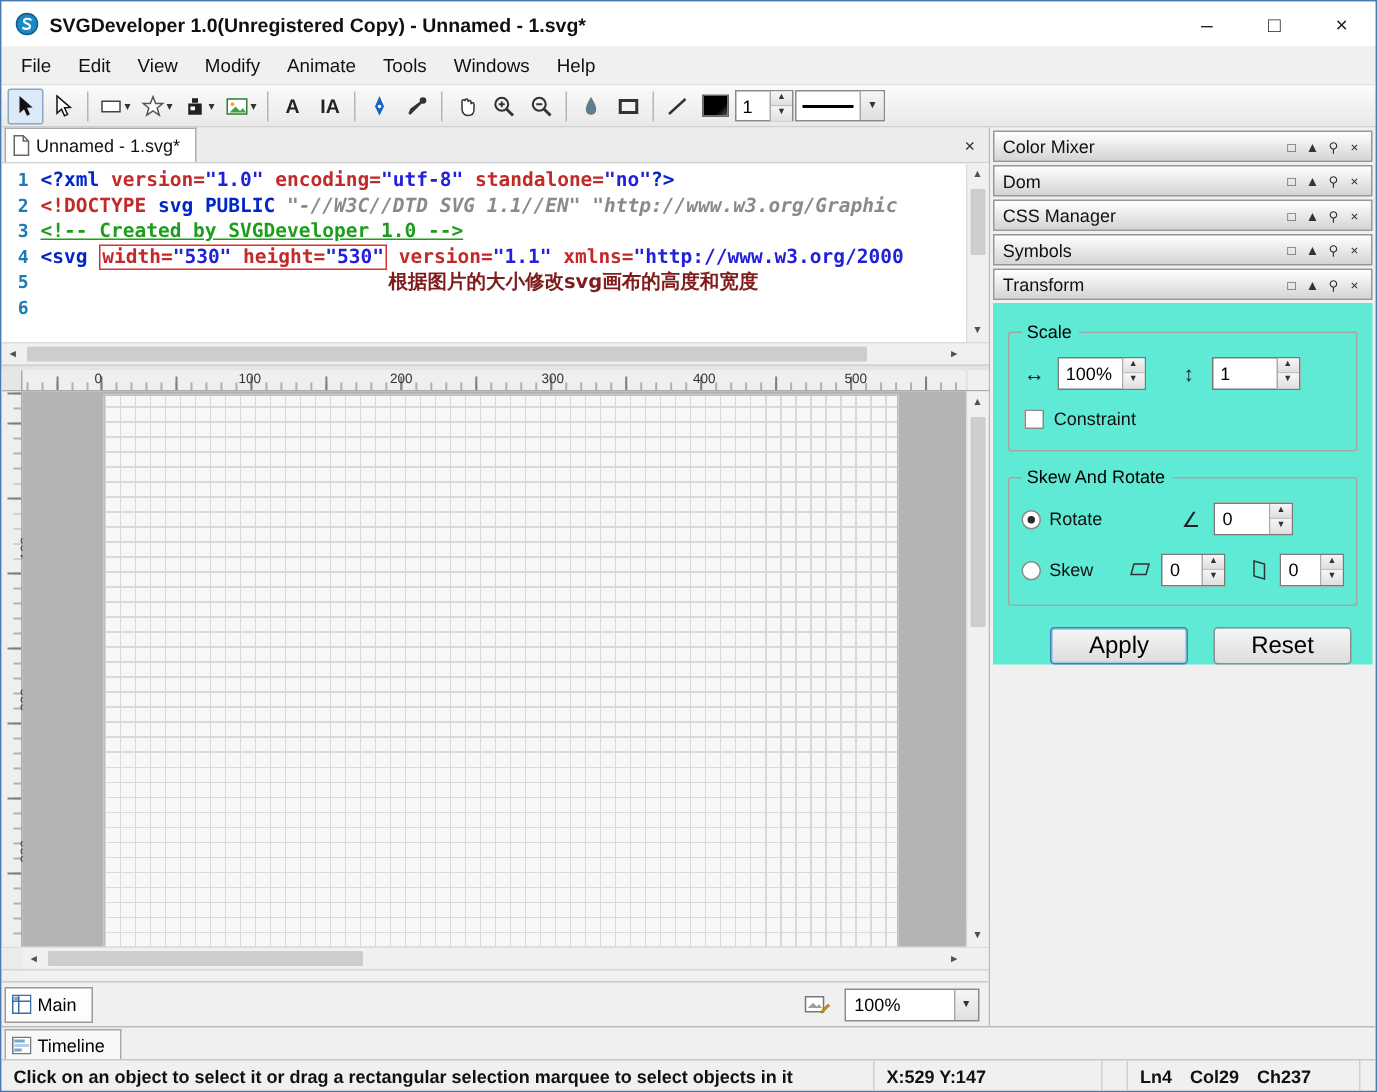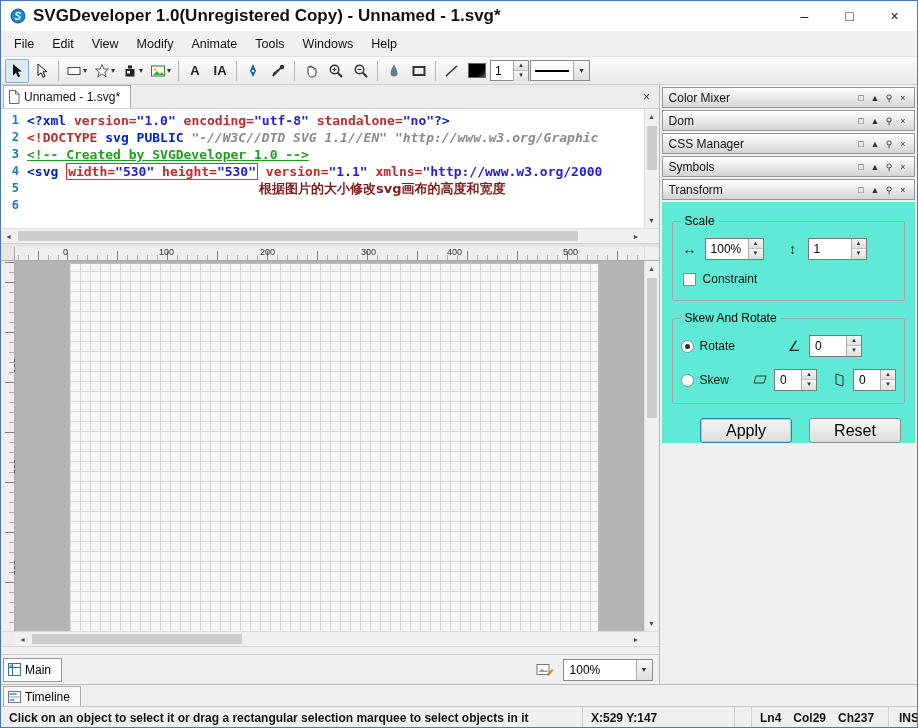--- a/index.html
+++ b/index.html
@@ -3,21 +3,21 @@
 <meta charset="utf-8">
 <style>
   * { box-sizing: border-box; margin: 0; padding: 0; }
   html,body { background:#888; }
   body { font-family:"Liberation Sans", sans-serif; }
   .win { position:relative; width:918px; height:728px; background:#f0f0f0; border:1px solid #4a78b0; overflow:hidden; }
 
   
   .titlebar { height:30px; background:#fff; display:flex; align-items:center; }
   .appicon { width:16px; height:16px; margin:0 7px 0 9px; flex:0 0 auto; }
-  .title { font-size:17px; font-weight:bold; color:#111; flex:1 1 auto; white-space:nowrap; }
+  .title { font-size:13px; font-weight:bold; color:#111; flex:1 1 auto; white-space:nowrap; }
   .capbtn { width:45px; height:30px; display:flex; align-items:center; justify-content:center; font-size:14px; color:#222; cursor:default; }
 
   
   .menubar { height:26px; background:#f0f0f0; display:flex; align-items:center; padding-left:4px; border-bottom:1px solid #e2e2e2; }
   .menu-item { font-size:12.5px; color:#111; padding:4px 9px; }
 
   
   .toolbar { height:28px; background:linear-gradient(#fbfbfb,#e9e9e9); border-bottom:1px solid #cfcfcf; display:flex; align-items:center; padding-left:4px; gap:1px; }
   .tbtn { height:24px; min-width:24px; display:flex; align-items:center; justify-content:center; border:1px solid transparent; border-radius:2px; padding:0 2px; }
   .tbtn.pressed { border:1px solid #8aa8c8; background:#dce9f7; }
@@ -79,21 +79,21 @@
   .rulerrow { height:14px; display:flex; background:#efefef; border-bottom:1px solid #aaa; }
   .rcorner { width:14px; background:#e6e6e6; border-right:1px solid #aaa; flex:0 0 auto; }
   .hruler { position:relative; flex:1;
     background-image:
       repeating-linear-gradient(90deg,#808080 0 1px,transparent 1px 50px),
       repeating-linear-gradient(90deg,#b0b0b0 0 1px,transparent 1px 10px);
     background-size:100% 9px,100% 5px;
     background-position:52px bottom,52px bottom;
     background-repeat:repeat-x; }
   .hlbl { position:absolute; top:0; font-size:9px; color:#333; }
-  .p0{left:48px}.p1{left:144px}.p2{left:245px}.p3{left:346px}.p4{left:432px}.p5{left:548px}
+  .p0{left:48px}.p1{left:144px}.p2{left:245px}.p3{left:346px}.p4{left:447px}.p5{left:548px}
   .viewportrow { height:370px; display:flex; position:relative; }
   .vruler { width:14px; background:#efefef; border-right:1px solid #aaa; position:relative; flex:0 0 auto;
     background-image:
       repeating-linear-gradient(0deg,#808080 0 1px,transparent 1px 50px),
       repeating-linear-gradient(0deg,#b0b0b0 0 1px,transparent 1px 10px);
     background-size:9px 100%,5px 100%;
     background-position:right 2px,right 2px;
     background-repeat:repeat-y; }
   .vlbl { position:absolute; left:11px; font-size:9px; color:#333; transform:rotate(-90deg); transform-origin:0 0; }
   .q0{top:112px}.q1{top:213px}.q2{top:314px}
@@ -119,21 +119,21 @@
   
   .timelinebar { height:22px; background:#f0f0f0; border-top:1px solid #bbb; display:flex; align-items:flex-end; }
   .timelinetab { display:flex; align-items:center; gap:4px; height:20px; background:#f8f8f8; border:1px solid #aaa; border-bottom:none; padding:0 10px 0 4px; font-size:12px; margin-left:2px; }
 
   
   .statusbar { height:23px; background:#f0f0f0; border-top:1px solid #c8c8c8; display:flex; align-items:stretch; font-size:12px; font-weight:bold; color:#111; }
   .scell { display:flex; align-items:center; padding:0 8px; border-right:1px solid #d0d0d0; white-space:nowrap; overflow:hidden; }
   .s-msg { width:582px; flex:0 0 auto; }
   .s-coords { width:152px; flex:0 0 auto; }
   .s-spacer { flex:1; border-right:none; }
-  .s-lncol { width:138px; flex:0 0 auto; border-left:1px solid #d0d0d0; gap:12px; }
+  .s-lncol { width:156px; flex:0 0 auto; border-left:1px solid #d0d0d0; gap:12px; }
   .s-mode { width:40px; flex:0 0 auto; border-right:none; justify-content:center; }
 
   
   .phead { height:21px; background:linear-gradient(#ffffff,#d4d4d4); border:1px solid #979797; display:flex; align-items:center; padding:0 4px 0 6px; font-size:12px; color:#111; margin-bottom:2px; }
   .phead .ptitle { flex:1; }
   .pbtn { width:14px; height:14px; font-size:9px; display:flex; align-items:center; justify-content:center; color:#333; }
   .panelbody { background:#5eead4; padding:12px 10px 0 10px; }
   fieldset { border:1px solid #a6a6a6; border-radius:2px; padding:10px 8px 12px 8px; margin-bottom:10px; }
   legend { font-size:12px; padding:0 4px; }
   .t-row { display:flex; align-items:center; gap:6px; margin-bottom:12px; }

